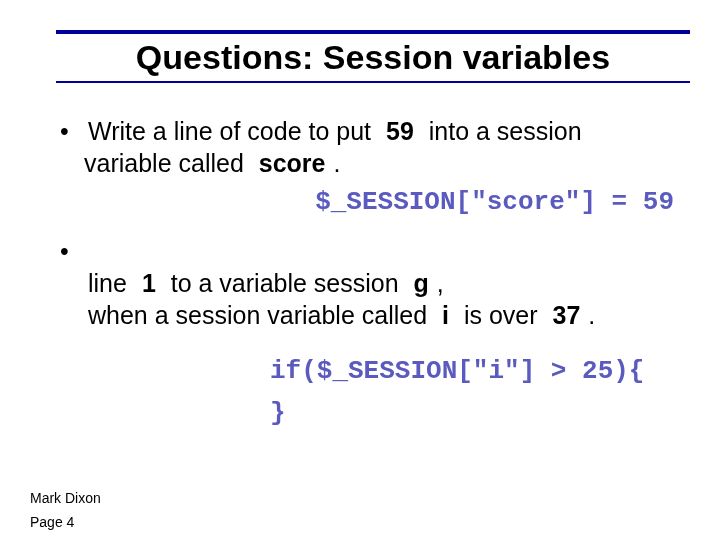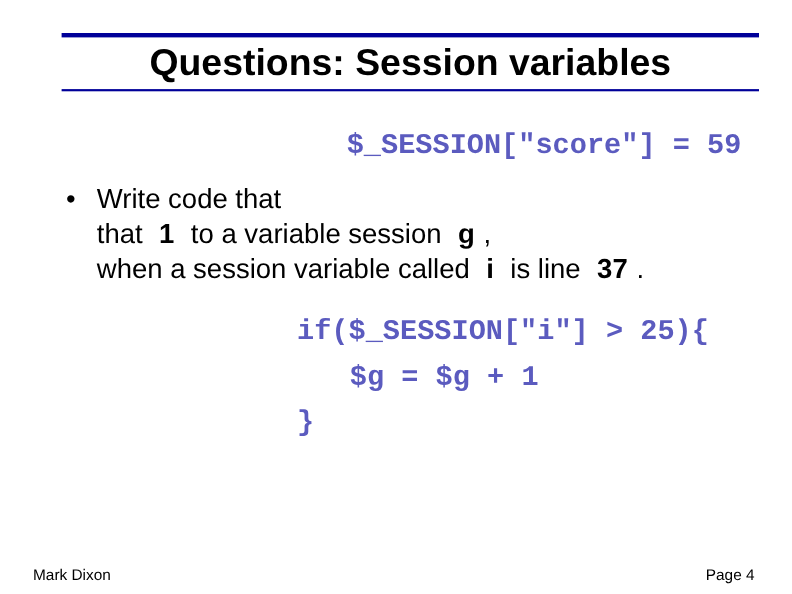--- a/index.html
+++ b/index.html
@@ -73,47 +73,52 @@
   }
   .footer {
     position: absolute;
     bottom: 10px;
     left: 0;
     right: 16px;
     padding: 0 18px 0 14px;
     font-size: 14px;
     display: flex;
     justify-content: space-between;
+    flex-direction: column;
   }
   .b { font-weight: bold; }
 </style>
 </head>
 <body>
 
 <div class="title-wrap">
   <div class="title-rule"></div>
   <div class="title">Questions: Session variables</div>
   <div class="title-rule-bottom"></div>
 </div>
 
 <div class="content">
+  <ul class="slide">
+    <li>
+      <span>Write a line of code to put </span><span class="b">59</span><span> into a session variable called </span><span class="b">score</span><span>.</span>
+    </li>
+  </ul>
 
   <div class="code-answer">$_SESSION["score"] = 59</div>
 
   <ul class="slide">
     <li>
-      <span>Write code that</span><br>
-      <span>that </span><span class="b">1</span><span> to a variable session </span><span class="b">g</span><span>,</span><br>
-      <span>when a session variable called </span><span class="b">i</span><span> is line </span><span class="b">37</span><span>.</span>
+      <br>
+      <span>line </span><span class="b">1</span><span> to a variable session </span><span class="b">g</span><span>,</span><br>
+      <span>when a session variable called </span><span class="b">i</span><span> is over </span><span class="b">37</span><span>.</span>
     </li>
   </ul>
 
   <div class="code-block">
     <div>if($_SESSION["i"] &gt; 25){</div>
-    <div class="indent">$g = $g + 1</div>
     <div>}</div>
   </div>
 </div>
 
 <div class="footer">
   <span>Mark Dixon</span>
   <span>Page 4</span>
 </div>
 
 </body></html>

